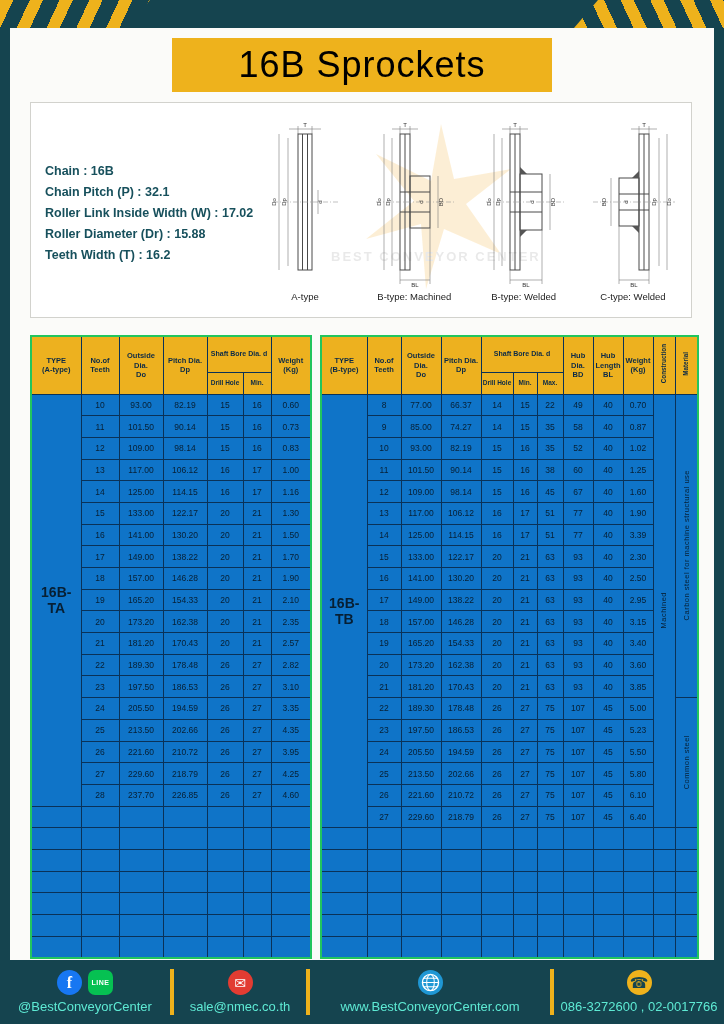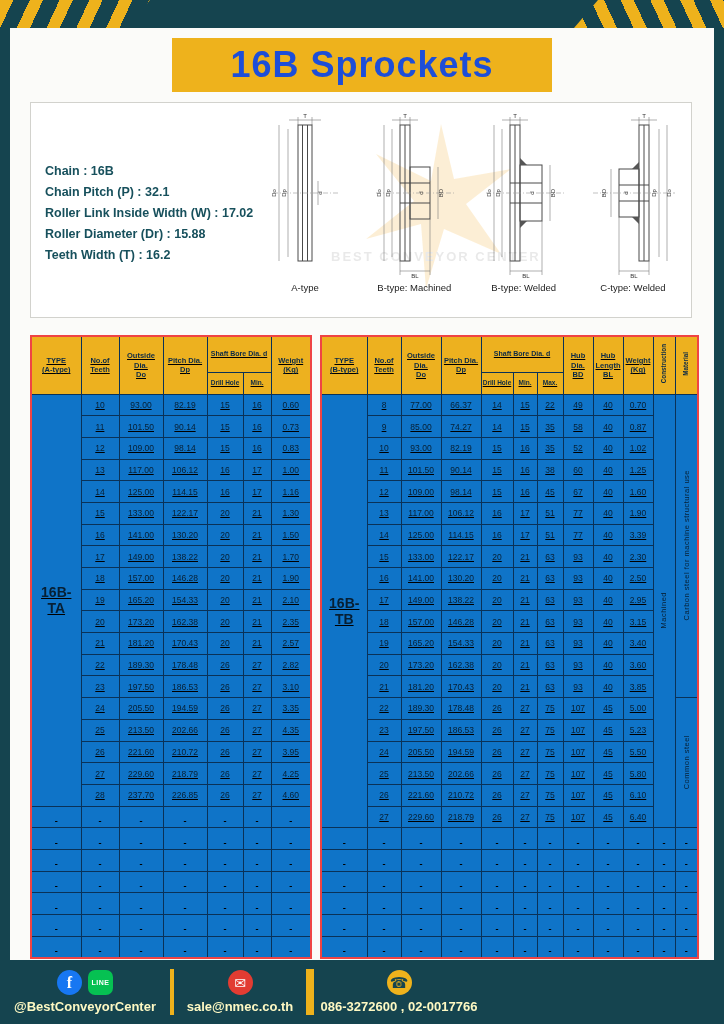--- a/index.html
+++ b/index.html
@@ -11,40 +11,40 @@
   .top-bar { position:absolute; top:0; left:0; width:724px; height:28px; background:#15444f; }
   .hazard { position:absolute; top:0; height:28px; width:150px; }
   .hazard.l { left:0; background:repeating-linear-gradient(115deg,#eeb21c 0 12px,#15444f 12px 27px); clip-path:polygon(0 0,100% 0,calc(100% - 24px) 100%,0 100%); }
   .hazard.r { right:0; background:repeating-linear-gradient(65deg,#eeb21c 0 12px,#15444f 12px 27px); clip-path:polygon(24px 0,100% 0,100% 100%,0 100%); }
 
   
   .sheet { position:absolute; left:10px; top:28px; width:704px; height:932px; background:#fbfbf9; }
 
   .title-banner { position:absolute; left:162px; top:10px; width:380px; height:54px; background:#eeb21c;
     display:flex; align-items:center; justify-content:center; }
-  .title-banner h1 { font-size:36px; font-weight:bold; color:#1d4ed8; letter-spacing:1px; }
+  .title-banner h1 { font-size:36px; font-weight:normal; color:#000000; letter-spacing:1px; }
 
   
   .spec-panel { position:absolute; left:20px; top:74px; width:662px; height:216px; background:#fff; border:1px solid #d2d2cd; }
   .watermark { position:absolute; left:300px; top:16px; width:220px; height:180px; opacity:.18; pointer-events:none; }
   .watermark .wm-text { position:absolute; left:0; top:130px; width:220px; text-align:left; font-size:13px; font-weight:bold; color:#8a8a8a; letter-spacing:2px; }
   .spec-text { position:absolute; left:14px; top:58px; width:210px; color:#17505c; font-weight:bold; font-size:12.5px; line-height:21px; }
   .drawings { position:absolute; left:222px; top:8px; right:6px; height:200px; display:flex; justify-content:space-between; }
-  .fig { width:104px; display:flex; flex-direction:column; align-items:center; }
+  .fig { width:104px; display:flex; flex-direction:column; align-items:center;justify-content:center; }
   .fig svg { display:block; }
   .fig .caption { margin-top:3px; font-size:9.5px; color:#222; }
   .draw-line { stroke:#4a4a4a; stroke-width:1; fill:none; }
   .dim-line  { stroke:#7a7a7a; stroke-width:.6; fill:none; }
   .cl-line   { stroke:#999; stroke-width:.6; stroke-dasharray:5,2,1,2; }
   .dim-text  { font-size:6px; fill:#333; font-family:"Liberation Sans",sans-serif; }
   .weld      { fill:#555; }
 
   
   .tables { position:absolute; left:20px; top:307px; display:flex; gap:8px; }
-  .spec-table { border-collapse:collapse; table-layout:fixed; border:2px solid #ef4444;text-decoration:underline; }
+  .spec-table { border-collapse:collapse; table-layout:fixed; border:2px solid #22c55e; }
   .spec-table th, .spec-table td { border:1px solid #0a3258; padding:0 1px; text-align:center; vertical-align:middle; overflow:hidden; }
   .spec-table th { background:#edb11f; color:#0b2a47; font-weight:bold; font-size:7.5px; line-height:1.25; }
   .spec-table th.shaft { font-size:7px; }
   .spec-table th.sub { font-size:6.5px; white-space:nowrap; }
   .spec-table td { background:#0f74c8; color:#071f33; font-size:8.5px; }
   .spec-table thead tr:first-child { height:36px; }
   .spec-table thead tr + tr { height:22px; }
   .spec-table tbody tr { height:21.7px; }
   .spec-table td.typecell { font-size:14px; font-weight:bold; }
   .vtxt { writing-mode:vertical-rl; transform:rotate(180deg); display:inline-block; line-height:1; font-size:7.5px; letter-spacing:.5px; white-space:nowrap; }
@@ -55,21 +55,21 @@
   .footer { position:absolute; left:0; bottom:0; width:724px; height:64px; background:#15444f; display:flex; align-items:stretch; }
   .fsec { display:flex; flex-direction:column; align-items:center; justify-content:center; gap:4px; }
   .fsec.s1 { width:170px; } .fsec.s2 { width:132px; } .fsec.s3 { width:240px; } .fsec.s4 { width:170px; }
   .fsep { width:4px; height:46px; background:#eeb21c; align-self:center; }
   .ficons { display:flex; gap:6px; align-items:center; }
   .icn { width:25px; height:25px; border-radius:50%; display:flex; align-items:center; justify-content:center; color:#fff; font-weight:bold; }
   .icn.fb { background:#1777f2; font-size:16px; font-family:"Liberation Serif",serif; }
   .icn.line { border-radius:7px; background:#06c152; font-size:7px; letter-spacing:.5px; }
   .icn.mail { background:#e23c32; font-size:14px; font-family:"DejaVu Sans",sans-serif; }
   .icn.phone { background:#eeb21c; color:#17454f; font-size:15px; font-family:"DejaVu Sans",sans-serif; }
-  .flabel { color:#fef9c3; font-weight:bold; font-size:13px; white-space:nowrap; }
+  .flabel { color:#5eead4; font-weight:normal; font-size:13px; white-space:nowrap; }
 </style>
 </head>
 <body>
 
 <div class="page">
 
   <div class="top-bar">
     <div class="hazard l"></div>
     <div class="hazard r"></div>
   </div>
@@ -813,20 +813,32 @@
       <div class="flabel">@BestConveyorCenter</div>
     </div>
     <div class="fsep"></div>
     <div class="fsec s2">
       <div class="icn mail">
           <span>✉</span>
         </div>
       <div class="flabel">sale@nmec.co.th</div>
     </div>
     <div class="fsep"></div>
+    <div class="fsec s3">
+      <div class="icn" style="background:#1f97d4;">
+        <svg width="19" height="19" viewBox="0 0 20 20">
+          <circle cx="10" cy="10" r="8.5" fill="none" stroke="#fff" stroke-width="1.4"></circle>
+          <ellipse cx="10" cy="10" rx="4" ry="8.5" fill="none" stroke="#fff" stroke-width="1.1"></ellipse>
+          <line x1="1.5" y1="10" x2="18.5" y2="10" stroke="#fff" stroke-width="1.1"></line>
+          <line x1="2.5" y1="5.5" x2="17.5" y2="5.5" stroke="#fff" stroke-width="1.1"></line>
+          <line x1="2.5" y1="14.5" x2="17.5" y2="14.5" stroke="#fff" stroke-width="1.1"></line>
+        </svg>
+      </div>
+      <div class="flabel">www.BestConveyorCenter.com</div>
+    </div>
     <div class="fsep"></div>
     <div class="fsec s4">
       <div class="icn phone">
           <span>☎</span>
         </div>
       <div class="flabel">086-3272600 , 02-0017766</div>
     </div>
   </div>
 
 </div>

